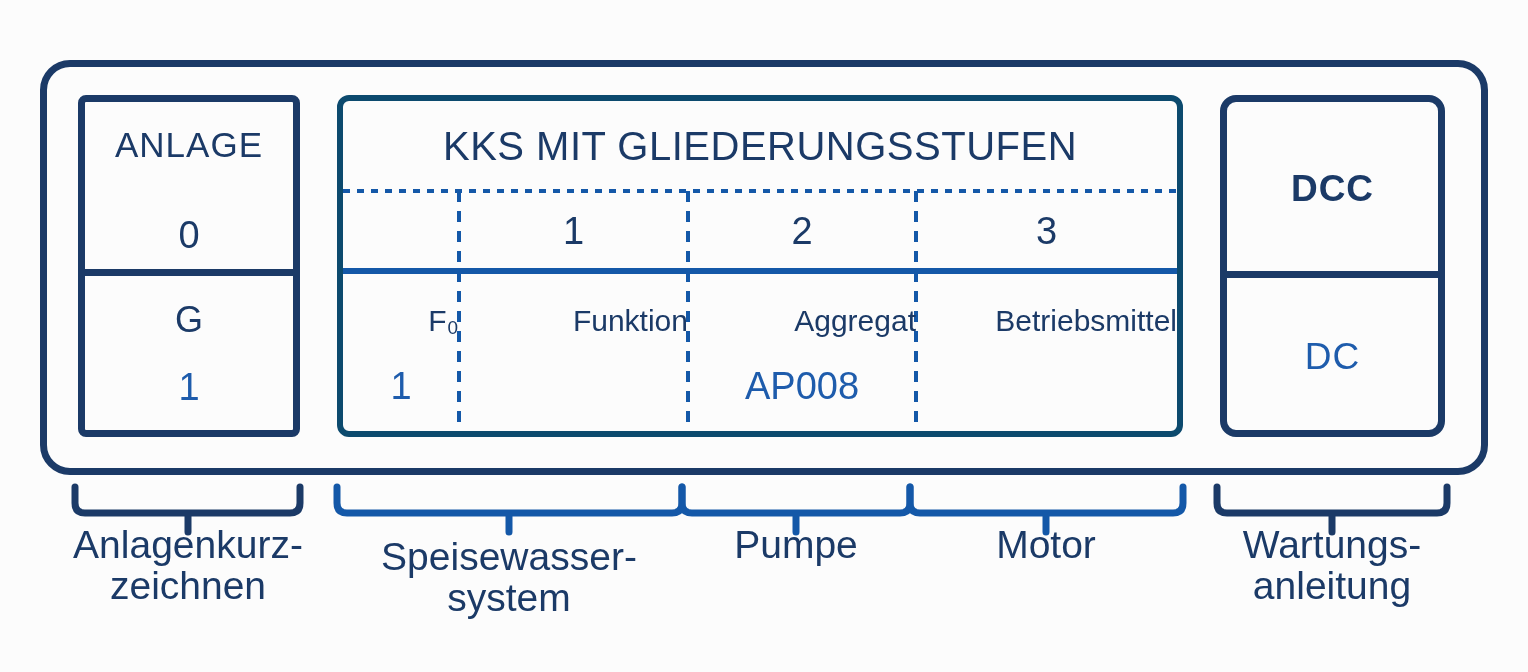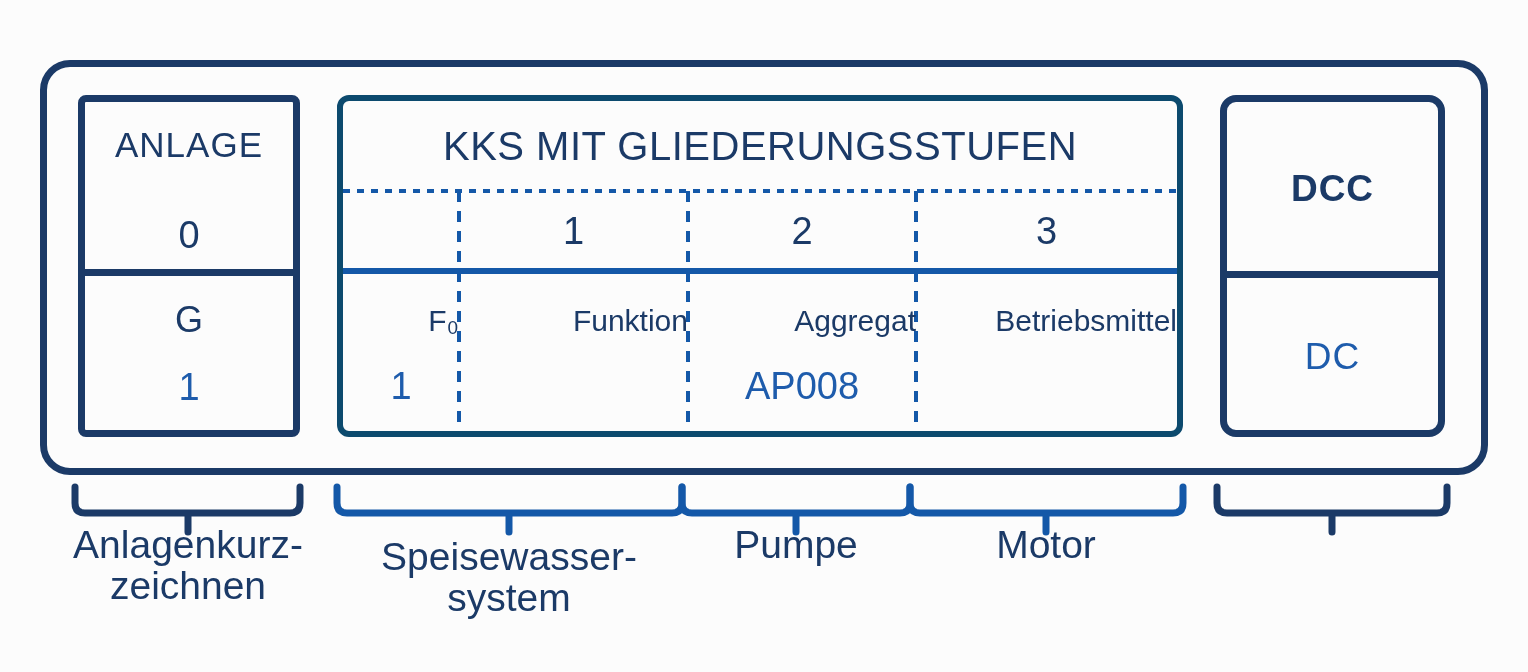--- a/index.html
+++ b/index.html
@@ -113,14 +113,16 @@
     <path d="M910 487 V503 Q910 513 920 513 H1173 Q1183 513 1183 503 V487 M1046 513 V532" fill="none" stroke-width="7" stroke-linecap="round" stroke="#1458a8"></path>
     <path d="M1217 487 V503 Q1217 513 1227 513 H1437 Q1447 513 1447 503 V487 M1332 513 V532" fill="none" stroke-width="7" stroke-linecap="round" stroke="#1b3a67"></path>
   </svg>
 
   <div class="caption navy cap-1">Anlagenkurz-
 zeichnen</div>
   <div class="caption navy cap-2">Speisewasser-
 system</div>
   <div class="caption navy cap-3">Pumpe</div>
   <div class="caption navy cap-4">Motor</div>
+  <div class="caption navy cap-5">Wartungs-
+anleitung</div>
 
 </div>
 
 </body></html>

